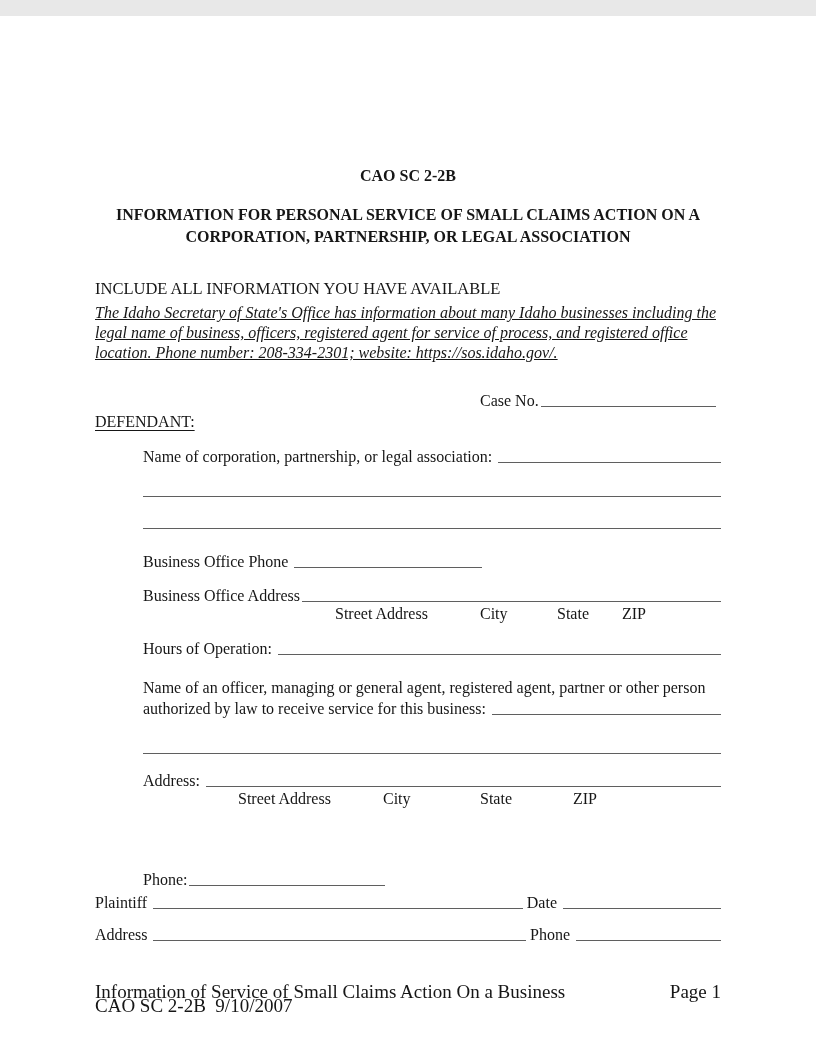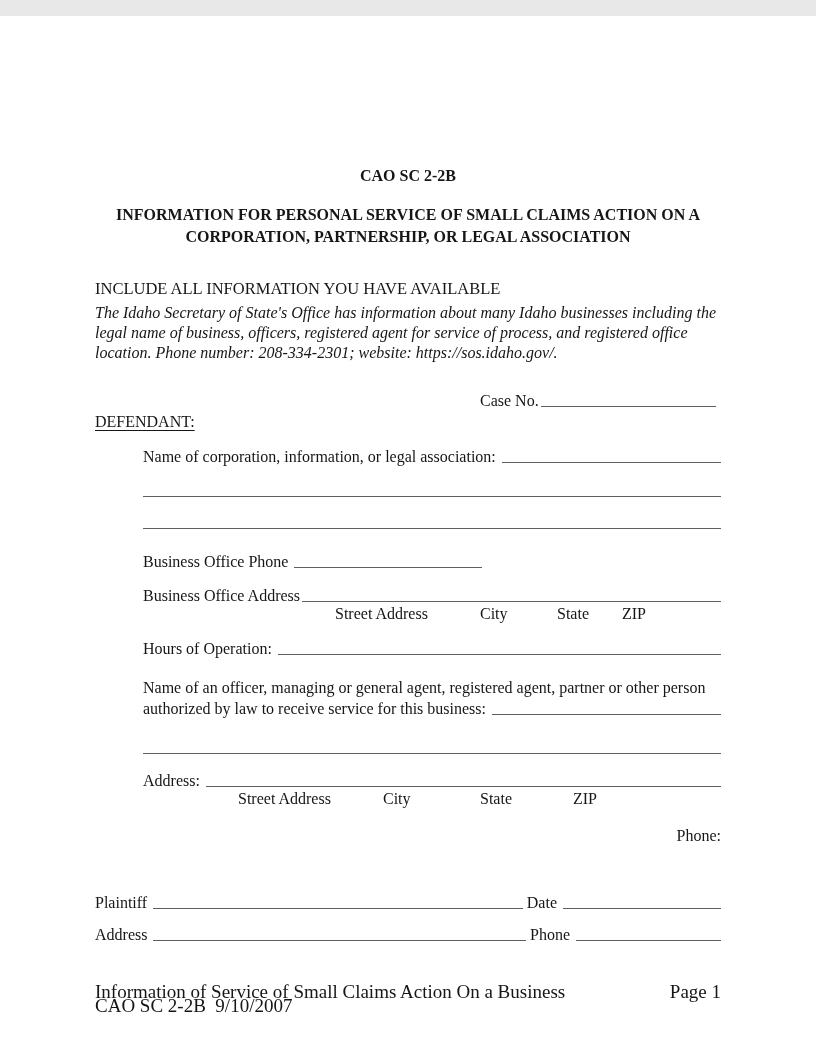--- a/index.html
+++ b/index.html
@@ -22,21 +22,21 @@
   .fill{
     flex:1 1 auto;
     height:0;
     border-bottom:1px solid #5f5f5f;
     margin-bottom:4px;
     margin-left:6px;
   }
   .fill.nofl{margin-left:2px;}
   .rule{height:0;border-top:1px solid #5f5f5f;}
   .heading-line{line-height:22px;}
-  .intro-line{line-height:20px;white-space:pre;}
+  .intro-line{line-height:20px;white-space:pre;text-decoration:underline;}
   .underlined{text-decoration:underline;text-underline-offset:3px;}
   .sublabel{position:absolute;top:0;line-height:16px;white-space:pre;}
   .footer{font-size:19px;line-height:13px;}
   .footer div{margin-bottom:1px;white-space:pre;}
   .w188{flex:0 0 188px;}
   .w196{flex:0 0 196px;}
   .w158{flex:0 0 158px;}
   .w145{flex:0 0 145px;}
   .gapLbl{margin-left:4px;}
 </style>
@@ -58,21 +58,21 @@
   <div class="abs italic intro-line" style="top:327px;">location. Phone number: 208-334-2301; website: https://sos.idaho.gov/.</div>
 
   <div class="row" style="position:absolute;left:480px;right:100px;top:375px;">
     <span class="lbl">Case No.</span>
     <span class="fill nofl"></span>
   </div>
 
   <div class="abs underlined" style="top:397px;">DEFENDANT:</div>
 
   <div class="row abs" style="top:431px;left:143px;">
-    <span class="lbl">Name of corporation, information, or legal association:</span>
+    <span class="lbl">Name of corporation, partnership, or legal association:</span>
     <span class="fill"></span>
   </div>
 
   <div class="abs rule" style="top:480px;left:143px;"></div>
   <div class="abs rule" style="top:512px;left:143px;"></div>
 
   <div class="row abs" style="top:536px;left:143px;">
     <span class="lbl">Business Office Phone</span>
     <span class="fill w188"></span>
   </div>
@@ -104,21 +104,21 @@
     <span class="lbl">Address:</span>
     <span class="fill"></span>
   </div>
   <div class="abs" style="top:775px;height:17px;">
     <span class="sublabel" style="left:143px;">Street Address</span>
     <span class="sublabel" style="left:288px;">City</span>
     <span class="sublabel" style="left:385px;">State</span>
     <span class="sublabel" style="left:478px;">ZIP</span>
   </div>
 
-  <div class="row abs" style="top:810px;left:143px;flex-direction:column;">
+  <div class="row abs" style="top:854px;left:143px;">
     <span class="lbl">Phone:</span>
     <span class="fill nofl w196"></span>
   </div>
 
   <div class="row abs" style="top:909px;">
     <span class="lbl">Address</span>
     <span class="fill"></span>
     <span class="lbl gapLbl">Phone</span>
     <span class="fill w145"></span>
   </div>

